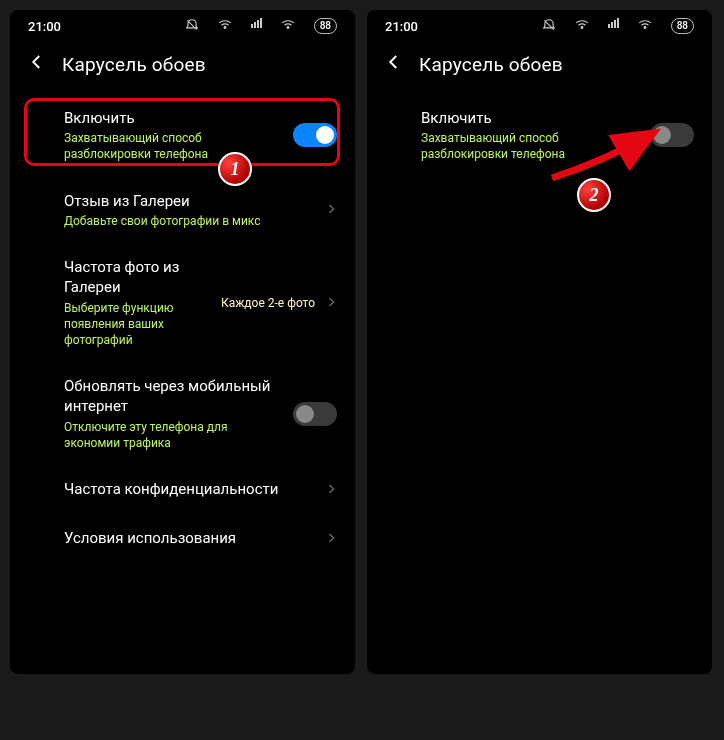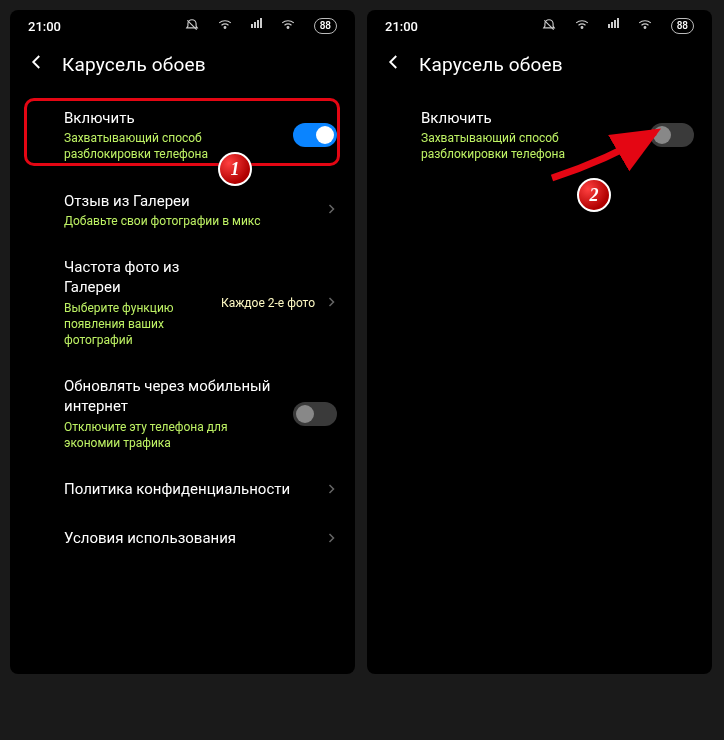--- a/index.html
+++ b/index.html
@@ -197,21 +197,21 @@
       <div class="row-sub">Отключите эту телефона для экономии трафика</div>
     </div>
     <div class="toggle">
         <div class="knob"></div>
       </div>
   </div>
 
 
   <div class="row">
     <div class="row-text">
-      <div class="row-title">Политика конфиденциальности</div>
+      <div class="row-title">Частота конфиденциальности</div>
     </div>
     <span class="chev">
       <svg width="12" height="14" viewBox="0 0 24 24" fill="none" stroke="#666" stroke-width="3">
           <polyline points="9 4 17 12 9 20"></polyline>
         </svg>
     </span>
   </div>
 
   <div class="row">
     <div class="row-text">

